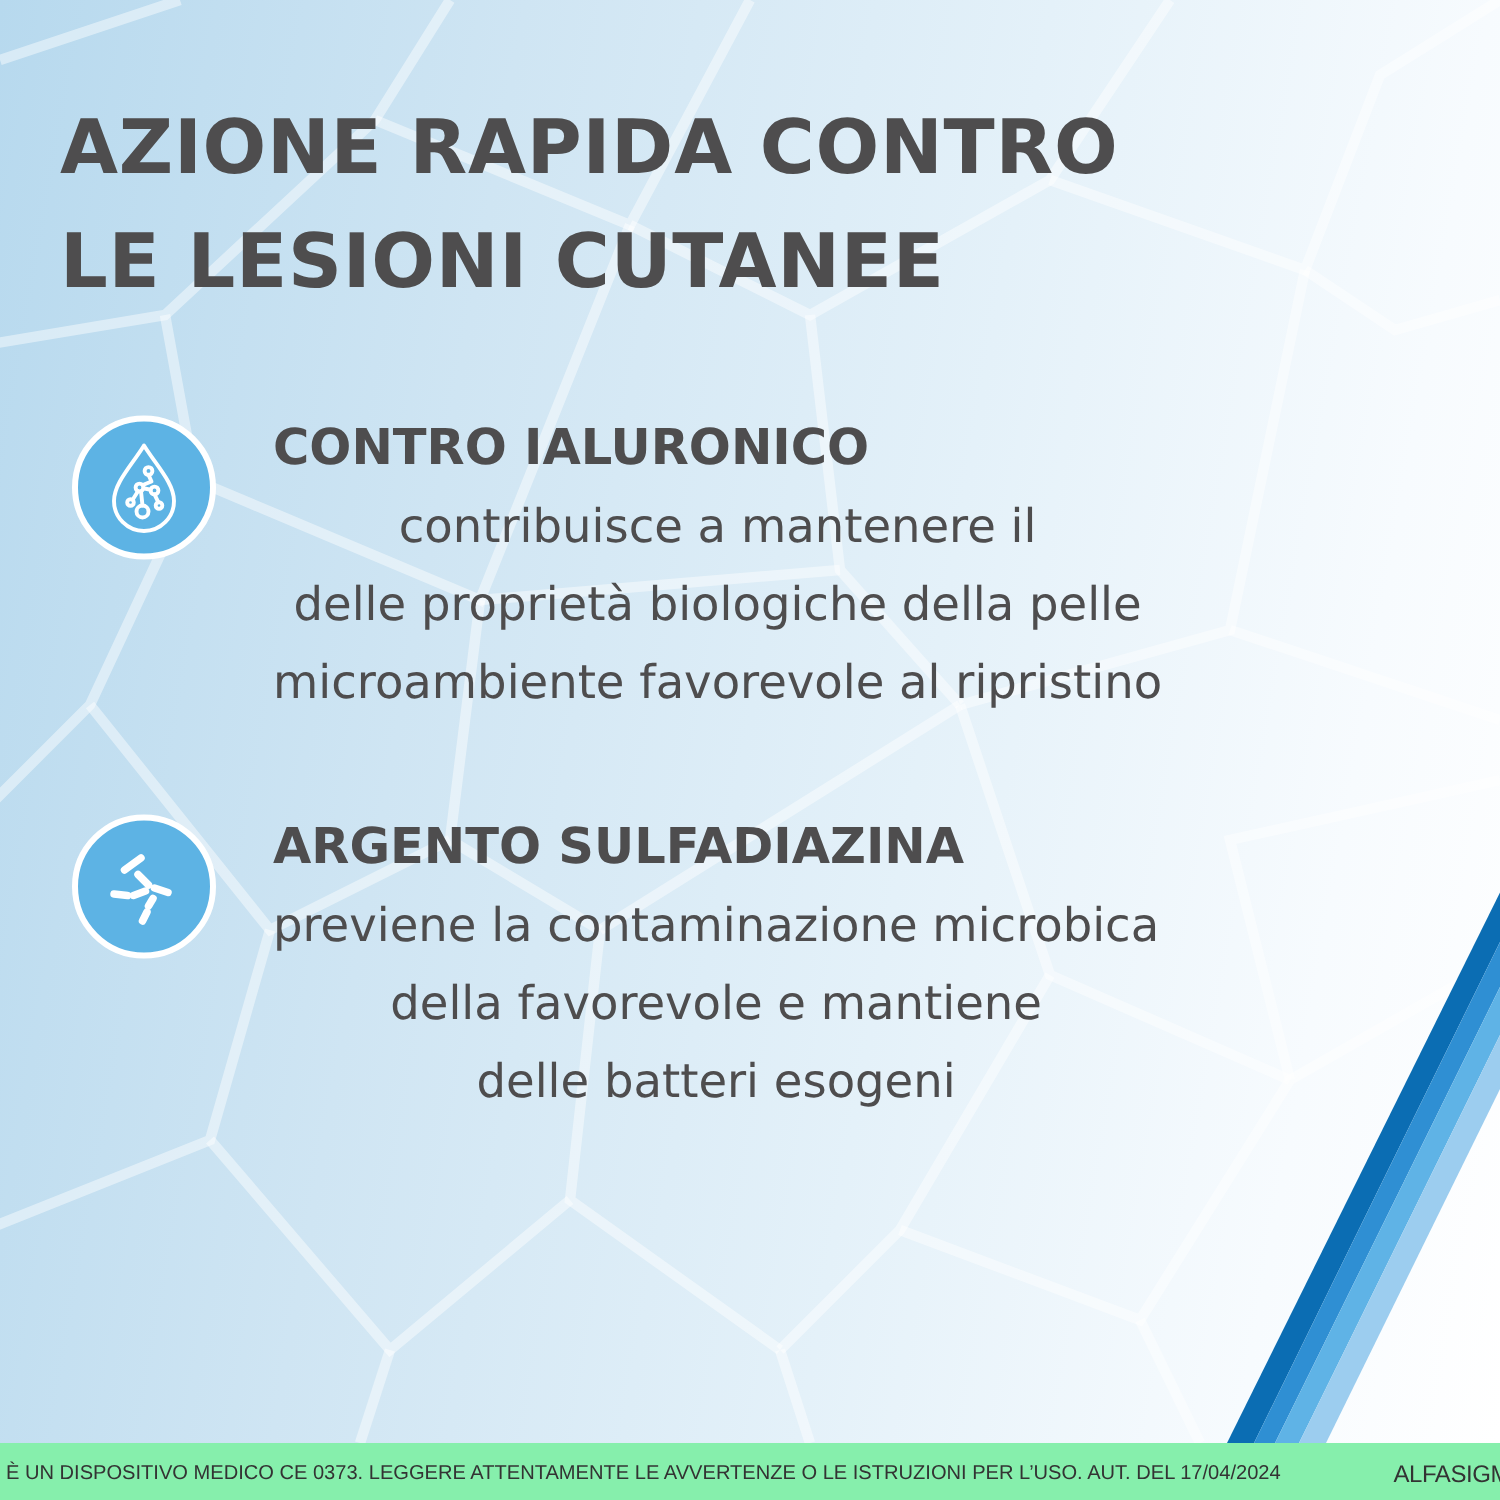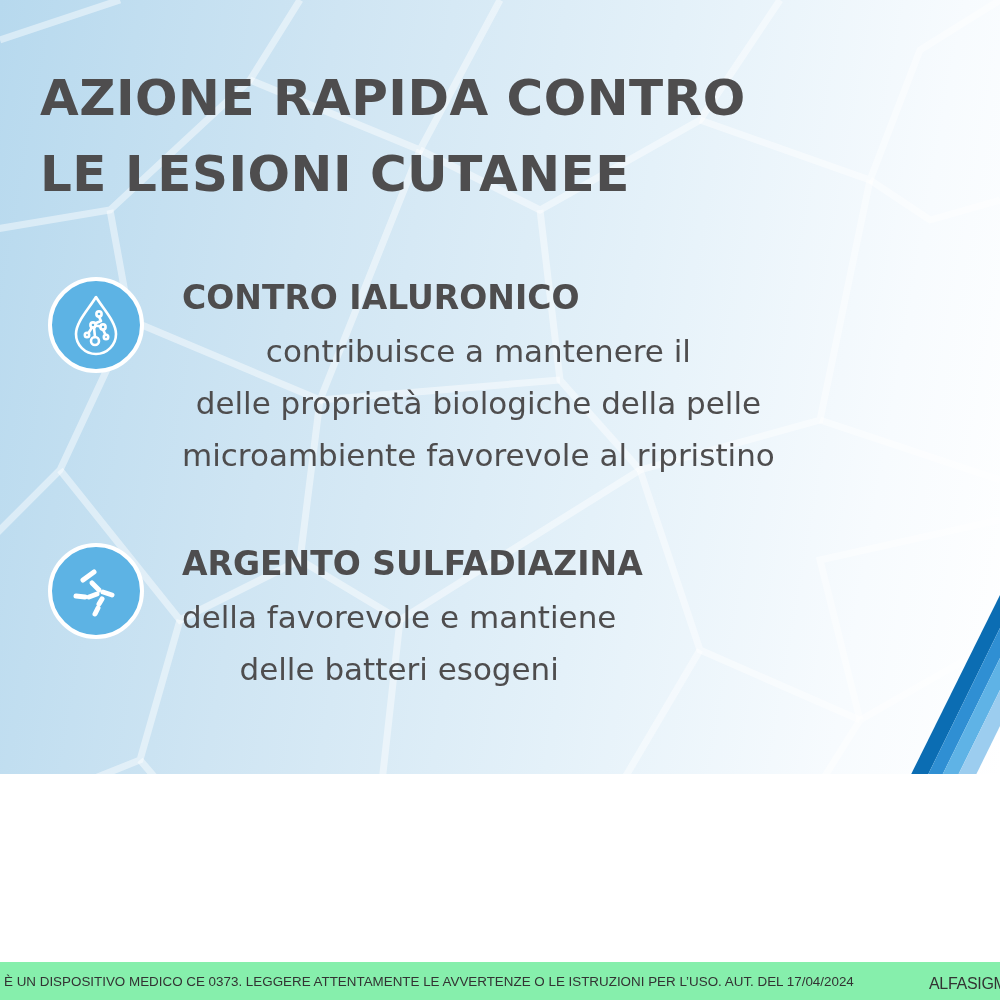--- a/index.html
+++ b/index.html
@@ -1,21 +1,21 @@
 <!DOCTYPE html>
 <html><head>
 <meta charset="utf-8">
 <style>
   html, body { margin: 0; padding: 0; }
   body {
     width: 1000px; height: 1000px; position: relative; overflow: hidden;
     font-family: "DejaVu Sans", sans-serif; background: #ffffff;
   }
   .canvas {
-    position: absolute; left: 0; top: 0; width: 1000px; height: 774px; overflow: hidden;
+    position: absolute; left: 0; top: 0; width: 1000px; height: 962px; overflow: hidden;
     background: linear-gradient(100deg, #b7d9ee 0%, #cfe5f3 30%, #e4f1f9 60%, #f7fbfe 85%, #ffffff 100%);
   }
   .mesh { position: absolute; left: 0; top: 0; width: 1000px; height: 962px; }
   .title {
     position: absolute; left: 40px; top: 60px; margin: 0;
     font-family: "DejaVu Sans", sans-serif; font-weight: bold;
     font-size: 50px; line-height: 76px; color: #4e4d4e; letter-spacing: 0.5px;
     white-space: nowrap;
   }
   .feature { position: absolute; left: 48px; }
@@ -120,20 +120,21 @@
         <line x1="24" y1="20" x2="31" y2="27"></line>
         <line x1="35" y1="29" x2="44" y2="32"></line>
         <line x1="8" y1="33" x2="17" y2="34"></line>
         <line x1="21" y1="34" x2="29" y2="31"></line>
         <line x1="34" y1="36" x2="31" y2="41"></line>
         <line x1="30" y1="45" x2="27" y2="51"></line>
       </svg>
     </div>
     <h2 class="heading">ARGENTO SULFADIAZINA</h2>
     <p class="desc">
+      <span>previene la contaminazione microbica</span>
       <span>della favorevole e mantiene</span>
       <span>delle batteri esogeni</span>
     </p>
   </div>
 
   <svg class="stripe" viewBox="0 0 1000 962">
     <polygon points="818,962 836,962 1000,628 1000,595" fill="#0b6db3"></polygon>
     <polygon points="836,962 850,962 1000,658 1000,628" fill="#2f8fd3"></polygon>
     <polygon points="850,962 866,962 1000,690 1000,658" fill="#5fb3e6"></polygon>
     <polygon points="866,962 884,962 1000,726 1000,690" fill="#9ccdef"></polygon>

